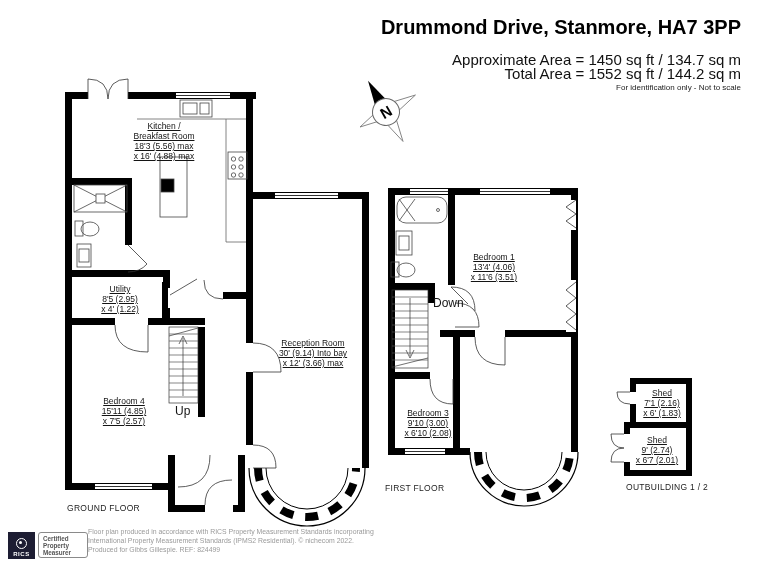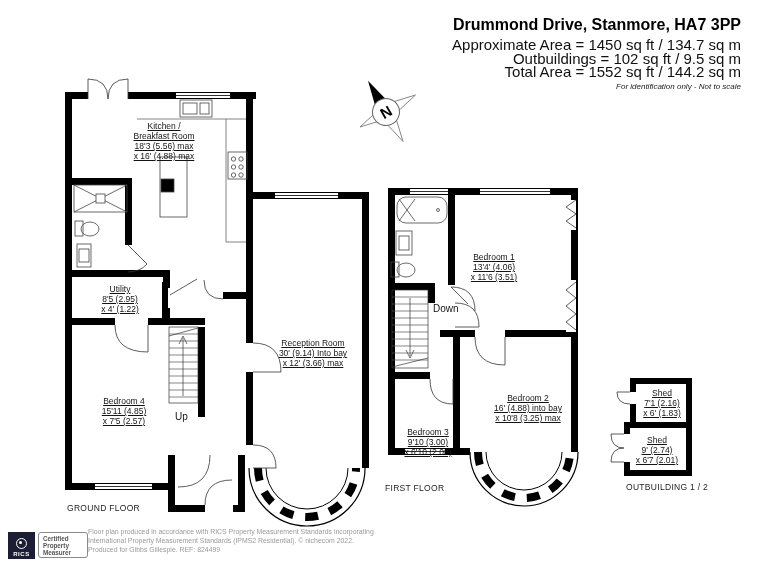--- a/index.html
+++ b/index.html
@@ -1,25 +1,25 @@
 <!DOCTYPE html>
 <html><head>
 <meta charset="utf-8">
 <style>
   html,body{margin:0;padding:0;background:#fff;}
   .page{position:relative;width:768px;height:576px;background:#fff;overflow:hidden;
         font-family:"Liberation Sans", sans-serif;color:#141414;}
   svg{position:absolute;left:0;top:0;}
   .hdr{position:absolute;top:16px;right:27px;text-align:right;}
-  .hdr .title{font-size:16px;font-weight:bold;color:#000;margin-bottom:4px;}
+  .hdr .title{font-size:20px;font-weight:bold;color:#000;margin-bottom:14px;}
   .hdr .aline{font-size:15px;line-height:13.5px;color:#111;}
-  .hdr .note{font-size:8px;margin-top:3px;color:#222;font-style:italic;}
+  .hdr .note{font-size:8px;margin-top:3px;color:#222;}
   .rl{position:absolute;transform:translate(-50%,-50%);text-align:center;
       font-size:8.5px;line-height:10px;color:#141414;white-space:nowrap;text-decoration:underline;}
-  .sl{position:absolute;font-size:10px;color:#141414;white-space:nowrap;margin-top:7px;}
+  .sl{position:absolute;font-size:12px;color:#141414;white-space:nowrap;}
   .fl{position:absolute;font-size:8.5px;letter-spacing:.3px;color:#1c1c1c;white-space:nowrap;}
   .footer-text{position:absolute;left:88px;top:528px;font-size:6.9px;line-height:8.8px;color:#9a9a9a;}
   .rics{position:absolute;left:8px;top:532px;width:27px;height:27px;background:#1d1d33;
         display:flex;flex-direction:column;align-items:center;justify-content:flex-end;}
   .rics .emblem{width:9px;height:9px;border:1.2px solid #fff;border-radius:50%;margin-bottom:2px;position:relative;}
   .rics .emblem:after{content:"";position:absolute;left:2px;top:2px;width:3px;height:3px;background:#fff;border-radius:50%;}
   .rics .rlbl{color:#fff;font-size:6px;font-weight:bold;letter-spacing:.6px;margin-bottom:2px;}
   .cert{position:absolute;left:38px;top:532px;width:44px;height:22px;border:1px solid #8a8a8a;
         border-radius:3px;padding:2px 0 0 4px;font-size:6.3px;font-weight:bold;line-height:7px;color:#555;}
 </style>
@@ -223,21 +223,20 @@
       <polygon points="0,34 -6,8 6,8" fill="#fff" stroke="#777" stroke-width="0.8"></polygon>
       <polygon points="-30,0 -8,-5 -8,5" fill="#fff" stroke="#777" stroke-width="0.8"></polygon>
       <circle r="13.5" fill="#fff" stroke="#666" stroke-width="1"></circle>
       <text y="5.5" text-anchor="middle" font-size="15" font-weight="bold" fill="#000">N</text>
     </g>
   </svg>
 
   <div class="hdr">
     <div class="title">Drummond Drive, Stanmore, HA7 3PP</div>
     <div class="aline">Approximate Area = 1450 sq ft / 134.7 sq m</div>
-    <div class="aline">Outbuildings = 102 sq ft / 9.5 sq m</div>
     <div class="aline">Total Area = 1552 sq ft / 144.2 sq m</div>
     <div class="note">For identification only - Not to scale</div>
   </div>
 
   <div class="rl" style="left:164px;top:141px">
     <div>Kitchen /</div>
     <div>Breakfast Room</div>
     <div>18'3 (5.56) max</div>
     <div>x 16' (4.88) max</div>
   </div>
@@ -254,26 +253,21 @@
   <div class="rl" style="left:313px;top:353px">
     <div>Reception Room</div>
     <div>30' (9.14) Into bay</div>
     <div>x 12' (3.66) max</div>
   </div>
   <div class="rl" style="left:494px;top:267px">
     <div>Bedroom 1</div>
     <div>13'4' (4.06)</div>
     <div>x 11'6 (3.51)</div>
   </div>
-  <div class="rl" style="left:528px;top:408px">
-    <div>Bedroom 2</div>
-    <div>16' (4.88) into bay</div>
-    <div>x 10'8 (3.25) max</div>
-  </div>
-  <div class="rl" style="left:428px;top:442px">
+  <div class="rl" style="left:428px;top:423px">
     <div>Bedroom 3</div>
     <div>9'10 (3.00)</div>
     <div>x 6'10 (2.08)</div>
   </div>
   <div class="rl" style="left:662px;top:403px">
     <div>Shed</div>
     <div>7'1 (2.16)</div>
     <div>x 6' (1.83)</div>
   </div>
   <div class="rl" style="left:657px;top:450px">

